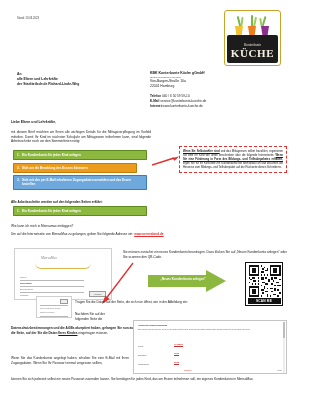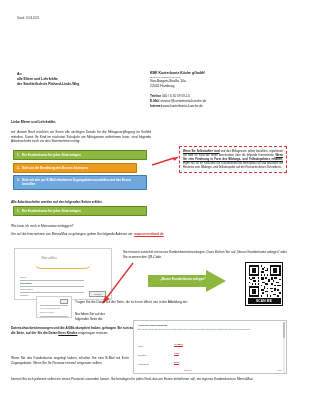--- a/index.html
+++ b/index.html
@@ -498,20 +498,41 @@
     text-align: justify;
   }
 </style>
 </head>
 <body>
 
 <div class="page">
 
   <div class="datestamp">Stand: 13.03.2023</div>
 
+  <div class="logo-wrap">
+    <div class="logo-card">
+      <div class="logo-inner">
+
+        <div class="leaf" style="left:11px; top:3px; height:11px; transform:rotate(-14deg);"></div>
+        <div class="leaf leaf2" style="left:14px; top:4px; height:9px; transform:rotate(8deg);"></div>
+        <div class="leaf" style="left:24px; top:2px; height:12px;"></div>
+        <div class="leaf leaf2" style="left:27px; top:4px; height:10px; transform:rotate(12deg);"></div>
+        <div class="leaf" style="left:36px; top:3px; height:11px; transform:rotate(16deg);"></div>
+        <div class="leaf leaf2" style="left:33px; top:5px; height:9px; transform:rotate(-10deg);"></div>
+
+        <div class="carrot" style="left:8px; top:13px; border-top:26px solid #f2c230; border-left-width:4.5px; border-right-width:4.5px;"></div>
+        <div class="carrot" style="left:21px; top:13px; border-top:27px solid #ef7f1a; border-left-width:4.5px; border-right-width:4.5px;"></div>
+        <div class="carrot" style="left:34px; top:13px; border-top:26px solid #8e2f8e; border-left-width:4.5px; border-right-width:4.5px;"></div>
+
+        <div class="logo-black"></div>
+        <div class="logo-script">Kunterbunte</div>
+        <div class="logo-kuche">KÜCHE</div>
+      </div>
+    </div>
+  </div>
 
   <div class="addr-left">
     <div>An</div>
     <div>alle Eltern und Lehrkräfte</div>
     <div>der Stadtteilschule Richard-Linde-Weg</div>
   </div>
 
   <div class="addr-right">
     <div class="company">KBK Kunterbunte Küche gGmbH</div>
     <div class="sub">eßkultur und ernährung in der schule</div>

